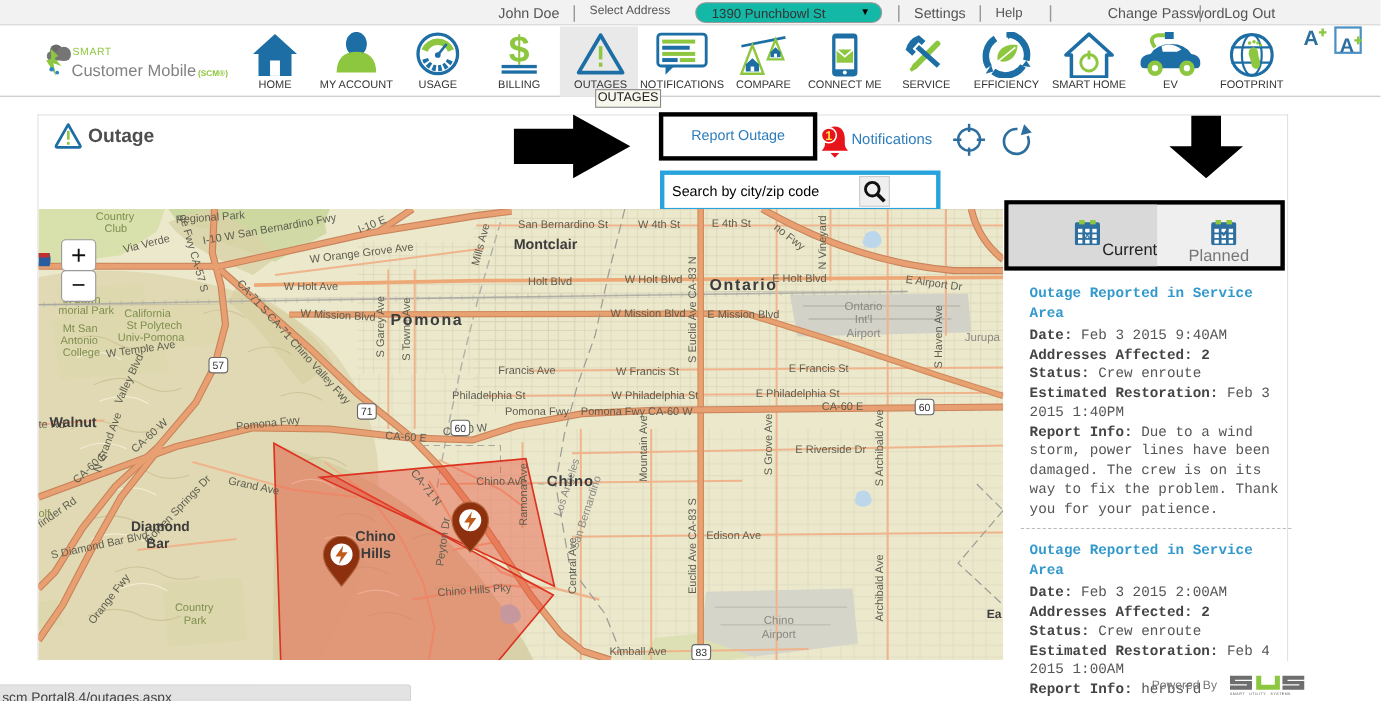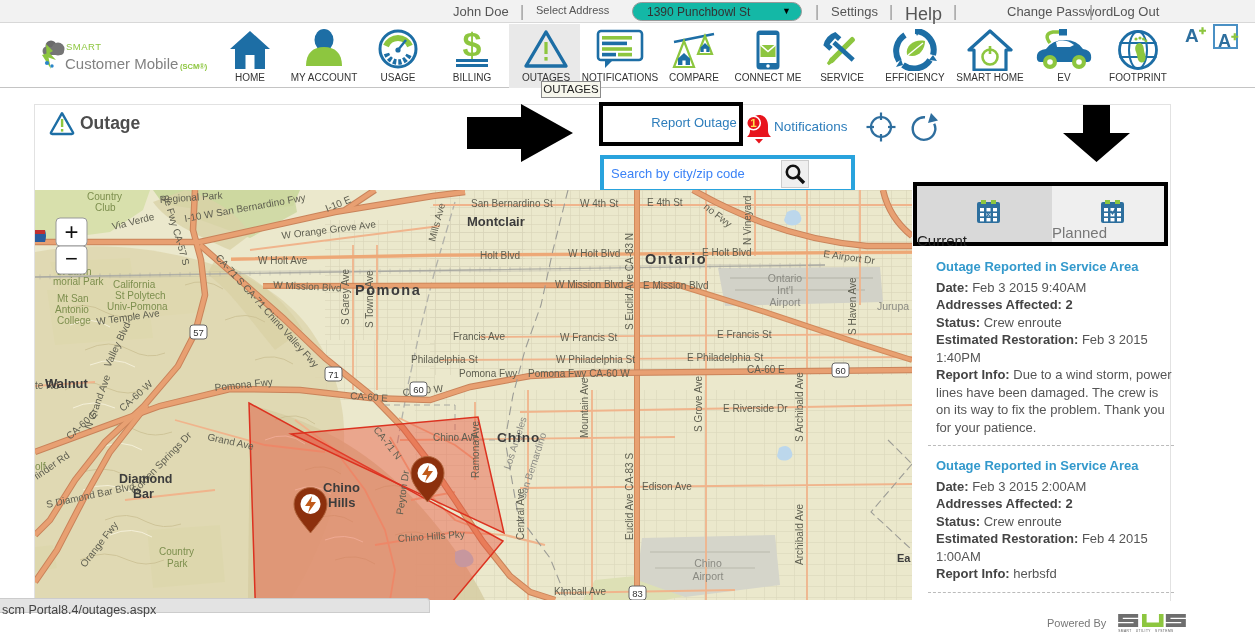--- a/index.html
+++ b/index.html
@@ -13,37 +13,37 @@
   background:#fff; border-bottom:1px solid #c4c4c4; }
 .navitem { position:absolute; top:26px; width:80px; height:58px; text-align:center; }
 .navitem .lbl { position:absolute; top:46px; left:-10px; width:100px;
   font-size:10px; color:#333; }
 .navitem svg { position:absolute; left:50%; transform:translateX(-50%); top:3px; }
 #outsel { position:absolute; left:509px; top:24px; width:71px; height:64px; background:#e9e9e9; }
 #tooltip { position:absolute; left:541px; top:81px; width:60px; height:17px;
   background:#f7f7ed; border:1px solid #8a8a8a; font-size:11.5px; color:#222;
   text-align:center; line-height:15px; z-index:30; }
 #panel { position:absolute; left:928px; top:252px; width:246px; font-size:13px; color:#555; }
-.entry { padding:6px 0 9px 8px; border-bottom:1px dashed #bbb; line-height:17.5px; }
+.entry { padding:6px 0 9px 8px; border-bottom:1px dashed #bbb; line-height:17.5px;font-family:Liberation Mono, monospace; }
 .entry + .entry { padding-top:11px; }
 .entry .t { color:#3399cc; font-weight:bold; padding-bottom:3px;}
 .entry b { color:#444; }
 </style>
 </head>
 <body>
 
 <div id="topbar"></div>
 <div class="abs" style="left:453px;top:4px;font-size:13px;color:#555;">John Doe</div>
 <div class="abs" style="left:520px;top:3px;color:#999;">|</div>
 <div class="abs" style="left:536px;top:4px;font-size:11px;color:#555;">Select Address</div>
 <div class="abs" style="left:632px;top:2px;width:170px;height:19px;background:#14b8a6;border:1px solid #999;border-radius:10px;font-size:12px;color:#333;padding:2px 0 0 14px;">1390 Punchbowl St<span style="position:absolute;right:10px;top:3px;font-size:9px;color:#000;">▼</span></div>
 <div class="abs" style="left:815px;top:3px;color:#999;">|</div>
 <div class="abs" style="left:831px;top:4px;font-size:13px;color:#555;">Settings</div>
 <div class="abs" style="left:889px;top:3px;color:#999;">|</div>
-<div class="abs" style="left:905px;top:4px;font-size:18px;color:#555;">Help</div>
+<div class="abs" style="left:905px;top:4px;font-size:12px;color:#555;">Help</div>
 <div class="abs" style="left:953px;top:3px;color:#999;">|</div>
 <div class="abs" style="left:1007px;top:4px;font-size:13px;color:#555;">Change Password</div>
 <div class="abs" style="left:1089px;top:3px;color:#999;">|</div>
 <div class="abs" style="left:1113px;top:4px;font-size:13px;color:#555;">Log Out</div>
 
 <div id="navbar"></div>
 <div id="outsel"></div>
 
 <svg class="abs" style="left:40px;top:33px;" width="180" height="46" viewBox="0 0 180 46">
   <g transform="translate(0,3)">
@@ -207,21 +207,21 @@
   <rect x="11.9" y="8" width="2.4" height="8" fill="#8dc63f"></rect>
   <rect x="11.9" y="18" width="2.4" height="2.6" fill="#8dc63f"></rect>
 </svg>
 <div class="abs" style="left:80px;top:113px;font-size:17.5px;font-weight:bold;color:#4d4d4d;">Outage</div>
 
 <svg class="abs" style="left:467px;top:104px;" width="106" height="58" viewBox="0 0 106 58">
   <path d="M0,13 L54,13 L54,0 L106,29 L54,58 L54,45 L0,45 Z" fill="#000"></path>
 </svg>
 
 <div class="abs" style="left:599px;top:102px;width:144px;height:44px;border:4px solid #000;background:#fff;"></div>
-<div class="abs" style="left:599px;top:115px;width:144px;text-align:center;font-size:13px;color:#2d7dbb;margin-left:23px;">Report Outage</div>
+<div class="abs" style="left:599px;top:115px;width:144px;text-align:center;font-size:13px;color:#2d7dbb;">Report Outage</div>
 
 <svg class="abs" style="left:745px;top:112px;" width="27" height="32" viewBox="0 0 27 32">
   <path d="M14,3 C20,3 23,8 23,14 L23,19 C23,21.5 24.5,23.5 26,25 L2,25 C3.5,23.5 5,21.5 5,19 L5,14 C5,8 8,3 14,3 Z" fill="#e8141c"></path>
   <path d="M10,27 L18,27 L14,31.5 Z" fill="#e8141c"></path>
   <circle cx="8.5" cy="11" r="6.8" fill="#e8141c" stroke="#fff" stroke-width="1.5"></circle>
   <text x="8.5" y="15.2" font-size="11.5" font-weight="bold" fill="#ffe24a" text-anchor="middle">1</text>
 </svg>
 <div class="abs" style="left:774px;top:119px;font-size:13.5px;color:#2d7dbb;">Notifications</div>
 
 <svg class="abs" style="left:866px;top:112px;" width="30" height="30" viewBox="0 0 30 30">
@@ -231,21 +231,21 @@
   <line x1="0.5" y1="15" x2="8" y2="15" stroke="#2e6e9e" stroke-width="2.2"></line>
   <line x1="22" y1="15" x2="29.5" y2="15" stroke="#2e6e9e" stroke-width="2.2"></line>
 </svg>
 
 <svg class="abs" style="left:909px;top:112px;" width="31" height="31" viewBox="0 0 31 31">
   <path d="M25.2,11.7 A11.3,11.3 0 1 1 16,5.3" fill="none" stroke="#2e6e9e" stroke-width="2.4"></path>
   <path d="M22,1 L29,8.5 L19,11 Z" fill="#2e6e9e"></path>
 </svg>
 
 <div class="abs" style="left:600px;top:155px;width:255px;height:38px;border:4px solid #29a3dd;background:#fff;"></div>
-<div class="abs" style="left:611px;top:166px;font-size:13px;color:#3b82f6;">Search by city/zip code</div>
+<div class="abs" style="left:611px;top:166px;font-size:13px;color:#000000;">Search by city/zip code</div>
 <div class="abs" style="left:781px;top:160px;width:28px;height:28px;background:#efefef;border:1px solid #ccc;"></div>
 <svg class="abs" style="left:784px;top:163px;" width="22" height="22" viewBox="0 0 22 22">
   <circle cx="9" cy="9" r="6.2" fill="none" stroke="#111" stroke-width="2.6"></circle>
   <line x1="13.5" y1="13.5" x2="20" y2="20" stroke="#111" stroke-width="3.4"></line>
 </svg>
 
 <svg class="abs" style="left:1063px;top:105px;" width="67" height="57" viewBox="0 0 67 57">
   <path d="M20,0 L47,0 L47,28 L67,28 L33.5,57 L0,28 L20,28 Z" fill="#000"></path>
 </svg>
 
@@ -261,39 +261,39 @@
       <rect x="16" y="8" width="4" height="3.4"></rect>
     <rect x="3" y="13" width="4" height="3.4"></rect>
       <rect x="9.5" y="13" width="4" height="3.4"></rect>
       <rect x="16" y="13" width="4" height="3.4"></rect>
     <rect x="3" y="18" width="4" height="3.4"></rect>
       <rect x="9.5" y="18" width="4" height="3.4"></rect>
       <rect x="16" y="18" width="4" height="3.4"></rect>
   </g>
   <text x="11.5" y="16.6" font-size="9.5" font-weight="bold" fill="#2d6f9e" text-anchor="middle">x</text>
 </svg>
-<div class="abs" style="left:917px;top:232px;width:135px;text-align:left;font-size:15px;color:#222;">Current</div>
+<div class="abs" style="left:917px;top:219px;width:135px;text-align:right;font-size:15px;color:#222;">Current</div>
 <svg class="abs" style="left:1101px;top:200px;" width="23" height="23" viewBox="0 0 23 23">
   <rect x="0" y="2" width="23" height="21" rx="2" fill="#2d6f9e"></rect>
   <rect x="4" y="0" width="5" height="4" fill="#8dc63f"></rect>
   <rect x="14" y="0" width="5" height="4" fill="#8dc63f"></rect>
   <g fill="#fff">
     <rect x="3" y="8" width="4" height="3.4"></rect>
       <rect x="9.5" y="8" width="4" height="3.4"></rect>
       <rect x="16" y="8" width="4" height="3.4"></rect>
     <rect x="3" y="13" width="4" height="3.4"></rect>
       <rect x="9.5" y="13" width="4" height="3.4"></rect>
       <rect x="16" y="13" width="4" height="3.4"></rect>
     <rect x="3" y="18" width="4" height="3.4"></rect>
       <rect x="9.5" y="18" width="4" height="3.4"></rect>
       <rect x="16" y="18" width="4" height="3.4"></rect>
   </g>
   <path d="M9.5,11 L11.5,13.5 L15,8.5" fill="none" stroke="#2d6f9e" stroke-width="1.8"></path>
 </svg>
-<div class="abs" style="left:1052px;top:224px;width:112px;font-size:15px;color:#777;">Planned</div>
+<div class="abs" style="left:1052px;top:224px;width:112px;text-align:center;font-size:15px;color:#777;">Planned</div>
 
 <div id="panel">
 <div class="entry">
 <div class="t">Outage Reported in Service Area</div>
 <b>Date:</b> Feb 3 2015 9:40AM<br>
 <b>Addresses Affected: 2</b><br>
 <b>Status:</b> Crew enroute<br>
 <b>Estimated Restoration:</b> Feb 3 2015 1:40PM<br>
 <b>Report Info:</b> Due to a wind storm, power lines have been damaged. The crew is on its way to fix the problem. Thank you for your patience.
 </div>
@@ -615,15 +615,15 @@
 
 <div class="abs" style="left:1047px;top:617px;font-size:11px;color:#777;">Powered By</div>
 <svg class="abs" style="left:1118px;top:614px;" width="68" height="20" viewBox="0 0 88 26">
   <g fill="#6e6e6e">
     <path d="M0,0 L26,0 L26,5 L6,5 L6,6.5 L26,6.5 L26,17 L0,17 L0,12 L20,12 L20,10.5 L0,10.5 Z"></path>
     <path d="M62,0 L88,0 L88,5 L68,5 L68,6.5 L88,6.5 L88,17 L62,17 L62,12 L82,12 L82,10.5 L62,10.5 Z"></path>
   </g>
   <path d="M31,0 L37,0 L37,11 L53,11 L53,0 L59,0 L59,17 L31,17 Z" fill="#8dc63f"></path>
   <text x="0" y="23" font-size="4.2" fill="#555" letter-spacing="0.6">SMART&nbsp;&nbsp;&nbsp;UTILITY&nbsp;&nbsp;&nbsp;SYSTEMS</text>
 </svg>
-<div class="abs" style="left:0px;top:598px;width:430px;height:15px;background:#e3e3e3;border:1px solid #ccc;border-left:none;border-radius:0 4px 0 0;">
+<div class="abs" style="left:0px;top:622px;width:374px;height:15px;background:#e3e3e3;border:1px solid #ccc;border-left:none;border-radius:0 4px 0 0;">
   <div style="font-size:12.5px;color:#444;padding:4px 0 0 2px;">scm Portal8.4/outages.aspx</div>
 </div>
 
 </body></html>

